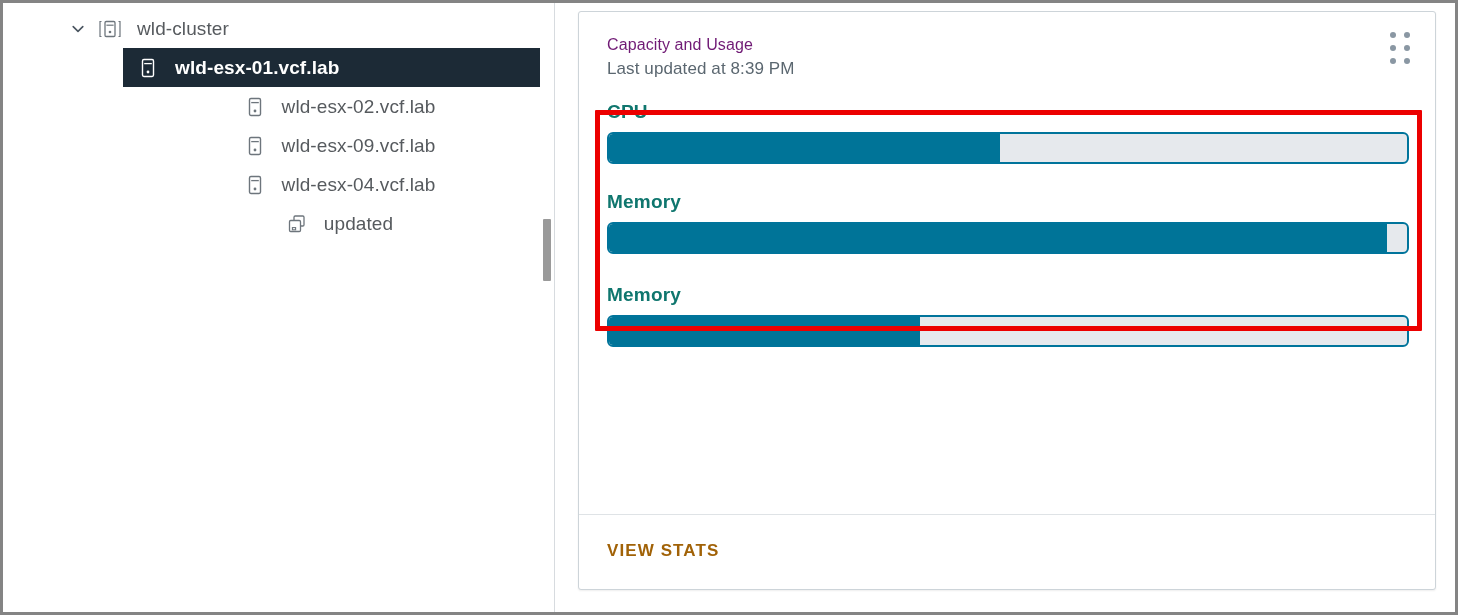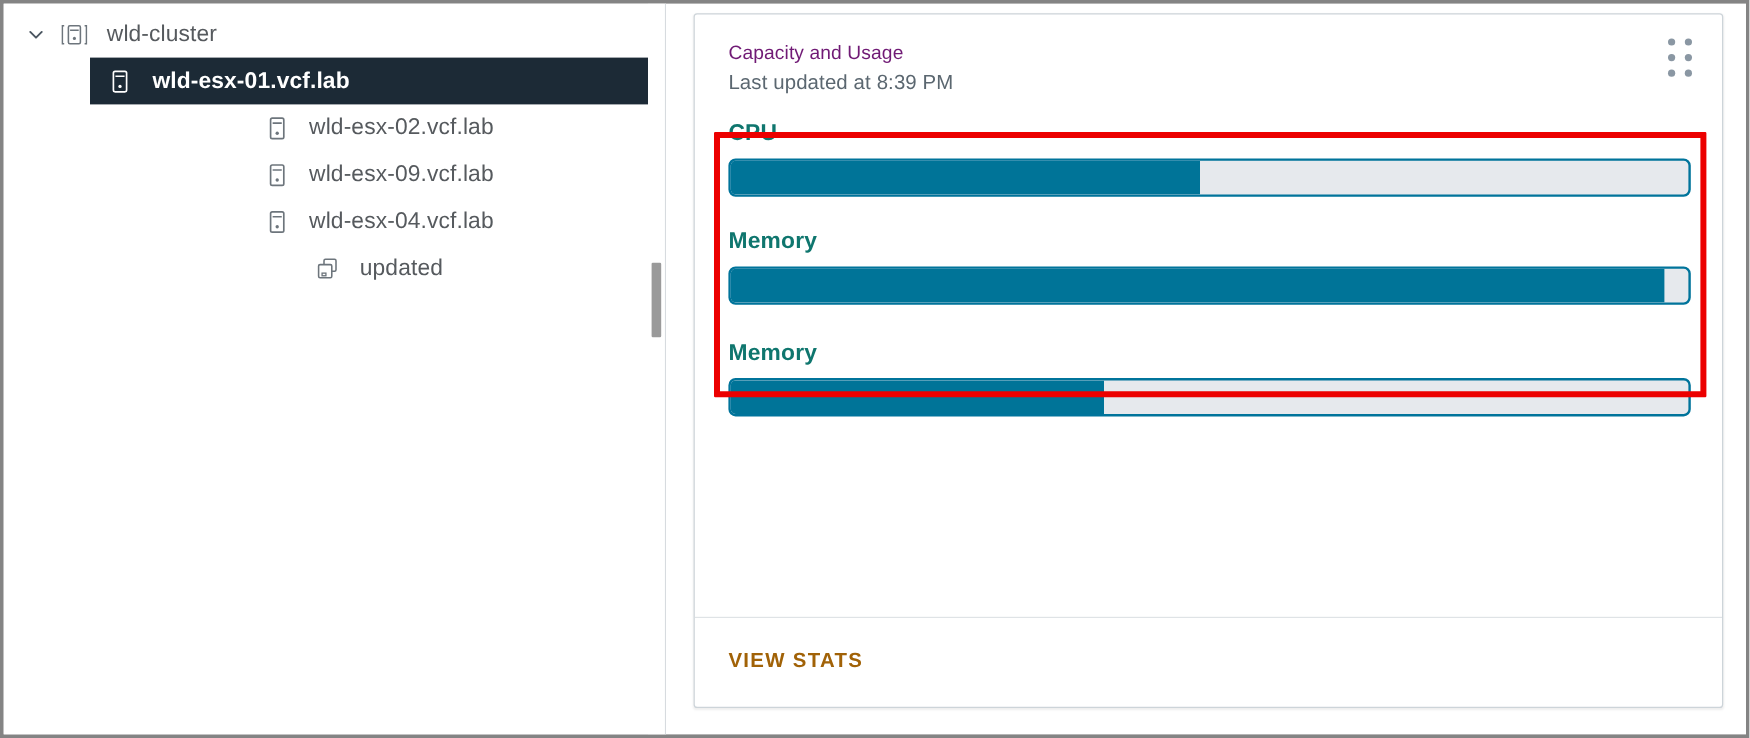--- a/index.html
+++ b/index.html
@@ -22,21 +22,21 @@
   
   .tree-panel {
     position: absolute;
     left: 0; top: 0;
     width: 552px; height: 609px;
     background: #ffffff;
     border-right: 1px solid #d7dbdf;
     overflow: hidden;
   }
 
-  .tree-list { padding-top: 6px; }
+  .tree-list { padding-top: 6px; margin-left: 48px; }
 
   .tree-row {
     position: relative;
     display: flex;
     align-items: center;
     height: 39px;
     padding-left: 18px;
     cursor: pointer;
     white-space: nowrap;
   }

